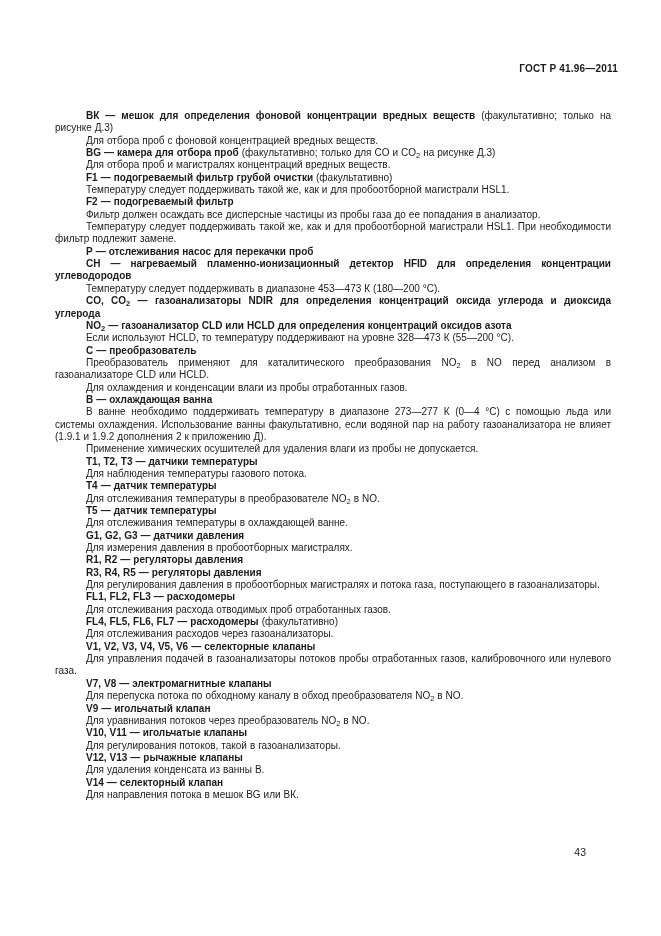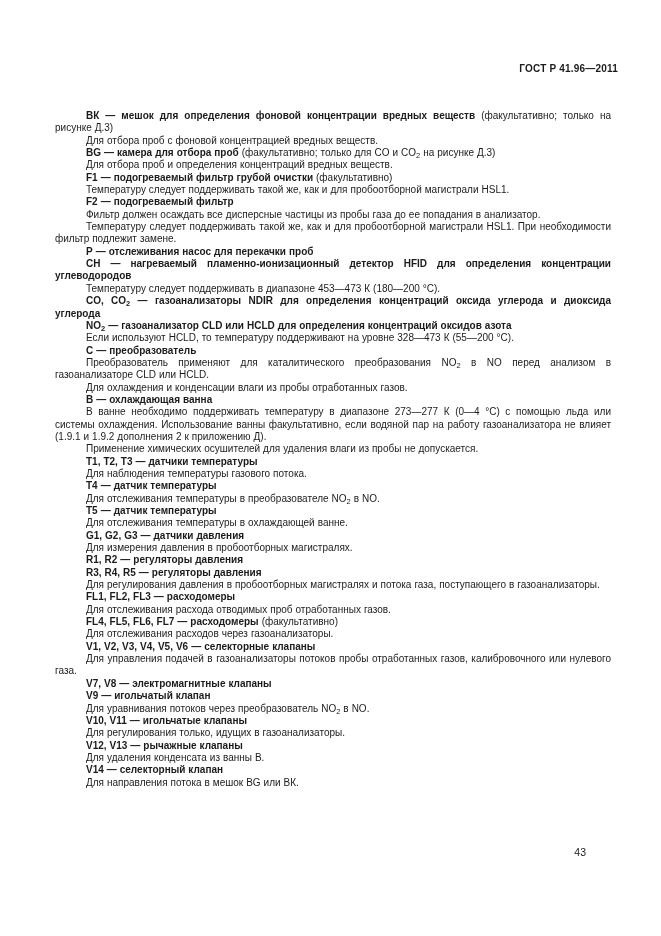--- a/index.html
+++ b/index.html
@@ -56,21 +56,21 @@
 
 <div class="page">
   <div class="header">
     <span>ГОСТ Р 41.96—2011</span>
   </div>
 
   <div class="body-text">
       <p><span class="b">ВК — мешок для определения фоновой концентрации вредных веществ</span><span> (факультативно; только на рисунке Д.3)</span></p>
       <p><span>Для отбора проб с фоновой концентрацией вредных веществ.</span></p>
       <p><span class="b">BG — камера для отбора проб</span><span> (факультативно; только для CO и CO</span><sub>2</sub><span> на рисунке Д.3)</span></p>
-      <p><span>Для отбора проб и определения концентраций вредных веществ.</span></p>
+      <p><span>Для отбора проб и магистралях концентраций вредных веществ.</span></p>
       <p><span class="b">F1 — подогреваемый фильтр грубой очистки</span><span> (факультативно)</span></p>
       <p><span>Температуру следует поддерживать такой же, как и для пробоотборной магистрали HSL1.</span></p>
       <p><span class="b">F2 — подогреваемый фильтр</span></p>
       <p><span>Фильтр должен осаждать все дисперсные частицы из пробы газа до ее попадания в анализатор.</span></p>
       <p><span>Температуру следует поддерживать такой же, как и для пробоотборной магистрали HSL1. При необходимости фильтр подлежит замене.</span></p>
       <p><span class="b">Р — отслеживания насос для перекачки проб</span></p>
       <p><span class="b">СН — нагреваемый пламенно-ионизационный детектор HFID для определения концентрации углеводородов</span></p>
       <p><span>Температуру следует поддерживать в диапазоне 453—473 К (180—200 °С).</span></p>
       <p><span class="b">CO, CO</span><sub class="b">2</sub><span class="b"> — газоанализаторы NDIR для определения концентраций оксида углерода и диоксида углерода</span></p>
       <p><span class="b">NO</span><sub class="b">2</sub><span class="b"> — газоанализатор CLD или HCLD для определения концентраций оксидов азота</span></p>
@@ -92,24 +92,25 @@
       <p><span class="b">R1, R2 — регуляторы давления</span></p>
       <p><span class="b">R3, R4, R5 — регуляторы давления</span></p>
       <p><span>Для регулирования давления в пробоотборных магистралях и потока газа, поступающего в газоанализаторы.</span></p>
       <p><span class="b">FL1, FL2, FL3 — расходомеры</span></p>
       <p><span>Для отслеживания расхода отводимых проб отработанных газов.</span></p>
       <p><span class="b">FL4, FL5, FL6, FL7 — расходомеры</span><span> (факультативно)</span></p>
       <p><span>Для отслеживания расходов через газоанализаторы.</span></p>
       <p><span class="b">V1, V2, V3, V4, V5, V6 — селекторные клапаны</span></p>
       <p><span>Для управления подачей в газоанализаторы потоков пробы отработанных газов, калибровочного или нулевого газа.</span></p>
       <p><span class="b">V7, V8 — электромагнитные клапаны</span></p>
+      <p><span>Для перепуска потока по обходному каналу в обход преобразователя NO</span><sub>2</sub><span> в NO.</span></p>
       <p><span class="b">V9 — игольчатый клапан</span></p>
       <p><span>Для уравнивания потоков через преобразователь NO</span><sub>2</sub><span> в NO.</span></p>
       <p><span class="b">V10, V11 — игольчатые клапаны</span></p>
-      <p><span>Для регулирования только, идущих в газоанализаторы.</span></p>
+      <p><span>Для регулирования потоков, такой в газоанализаторы.</span></p>
       <p><span class="b">V12, V13 — рычажные клапаны</span></p>
       <p><span>Для удаления конденсата из ванны В.</span></p>
       <p><span class="b">V14 — селекторный клапан</span></p>
       <p><span>Для направления потока в мешок BG или ВК.</span></p>
     </div>
 
   <div class="footer">
     <span>43</span>
   </div>
 </div>

